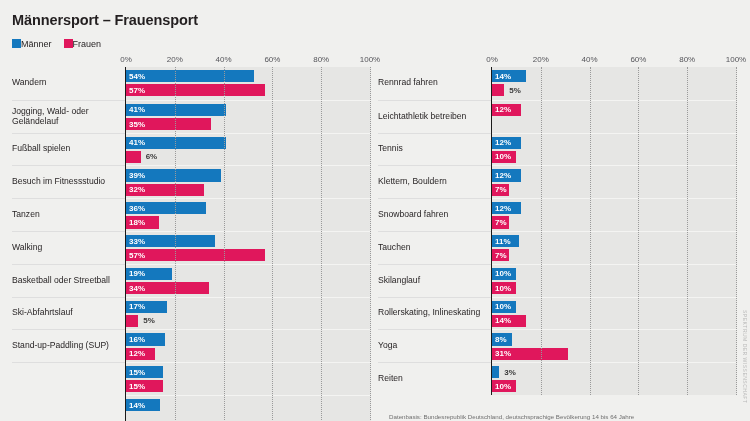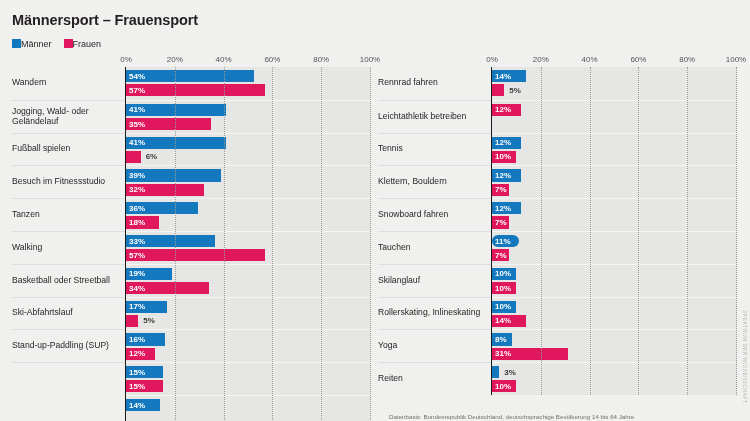--- a/index.html
+++ b/index.html
@@ -247,21 +247,21 @@
                   </div>
                 </div>
                 <div class="bar-wrap">
                   <div class="bar f" style="width: 78.08px;">
                     <span class="bar-value">32%</span>
                   </div>
                 </div>
               </div>
               <div class="row-bars">
                 <div class="bar-wrap">
-                  <div class="bar m" style="width: 72px;">
+                  <div class="bar m" style="width: 80px;">
                     <span class="bar-value">36%</span>
                   </div>
                 </div>
                 <div class="bar-wrap">
                   <div class="bar f" style="width: 33px;">
                     <span class="bar-value">18%</span>
                   </div>
                 </div>
               </div>
               <div class="row-bars">
@@ -417,21 +417,21 @@
                   </div>
                 </div>
                 <div class="bar-wrap">
                   <div class="bar f" style="width: 17.08px;">
                     <span class="bar-value">7%</span>
                   </div>
                 </div>
               </div>
               <div class="row-bars">
                 <div class="bar-wrap">
-                  <div class="bar m" style="width: 26.84px; border-radius: 6px;">
+                  <div class="bar m" style="width: 26.84px;">
                     <span class="bar-value">11%</span>
                   </div>
                 </div>
                 <div class="bar-wrap">
                   <div class="bar f" style="width: 17.08px;">
                     <span class="bar-value">7%</span>
                   </div>
                 </div>
               </div>
               <div class="row-bars">

